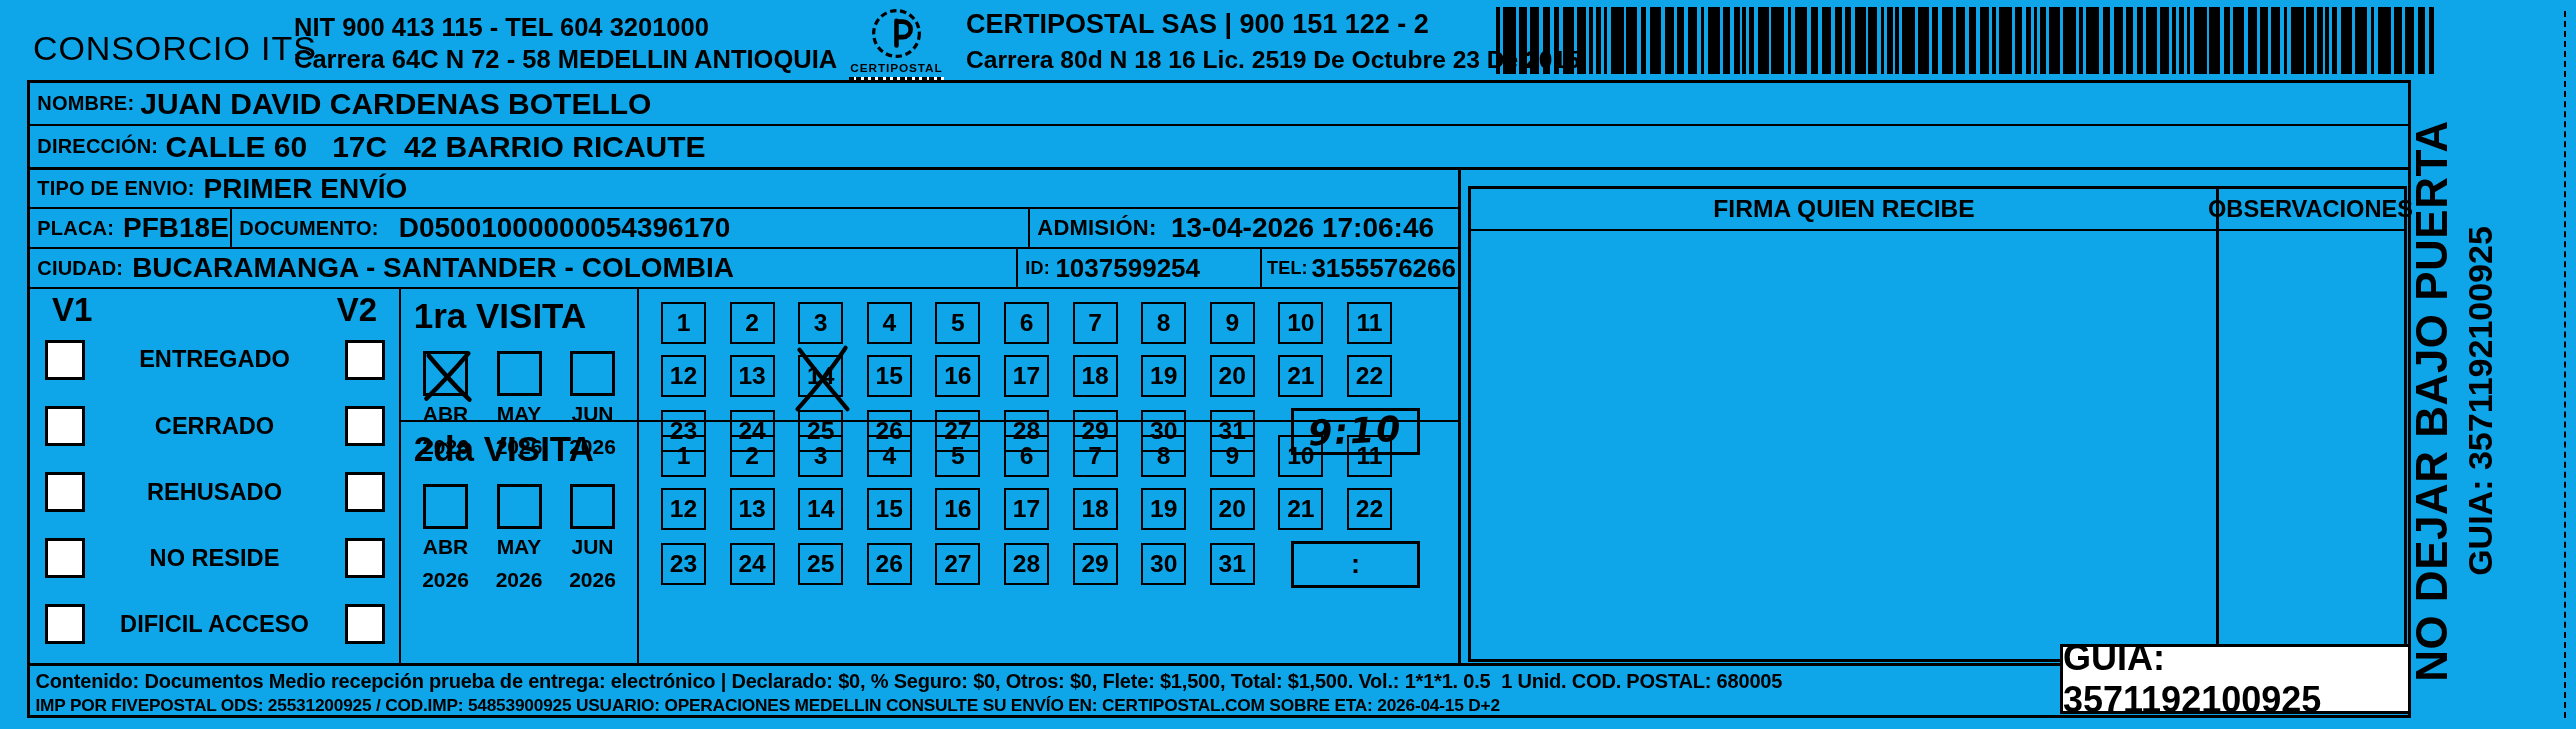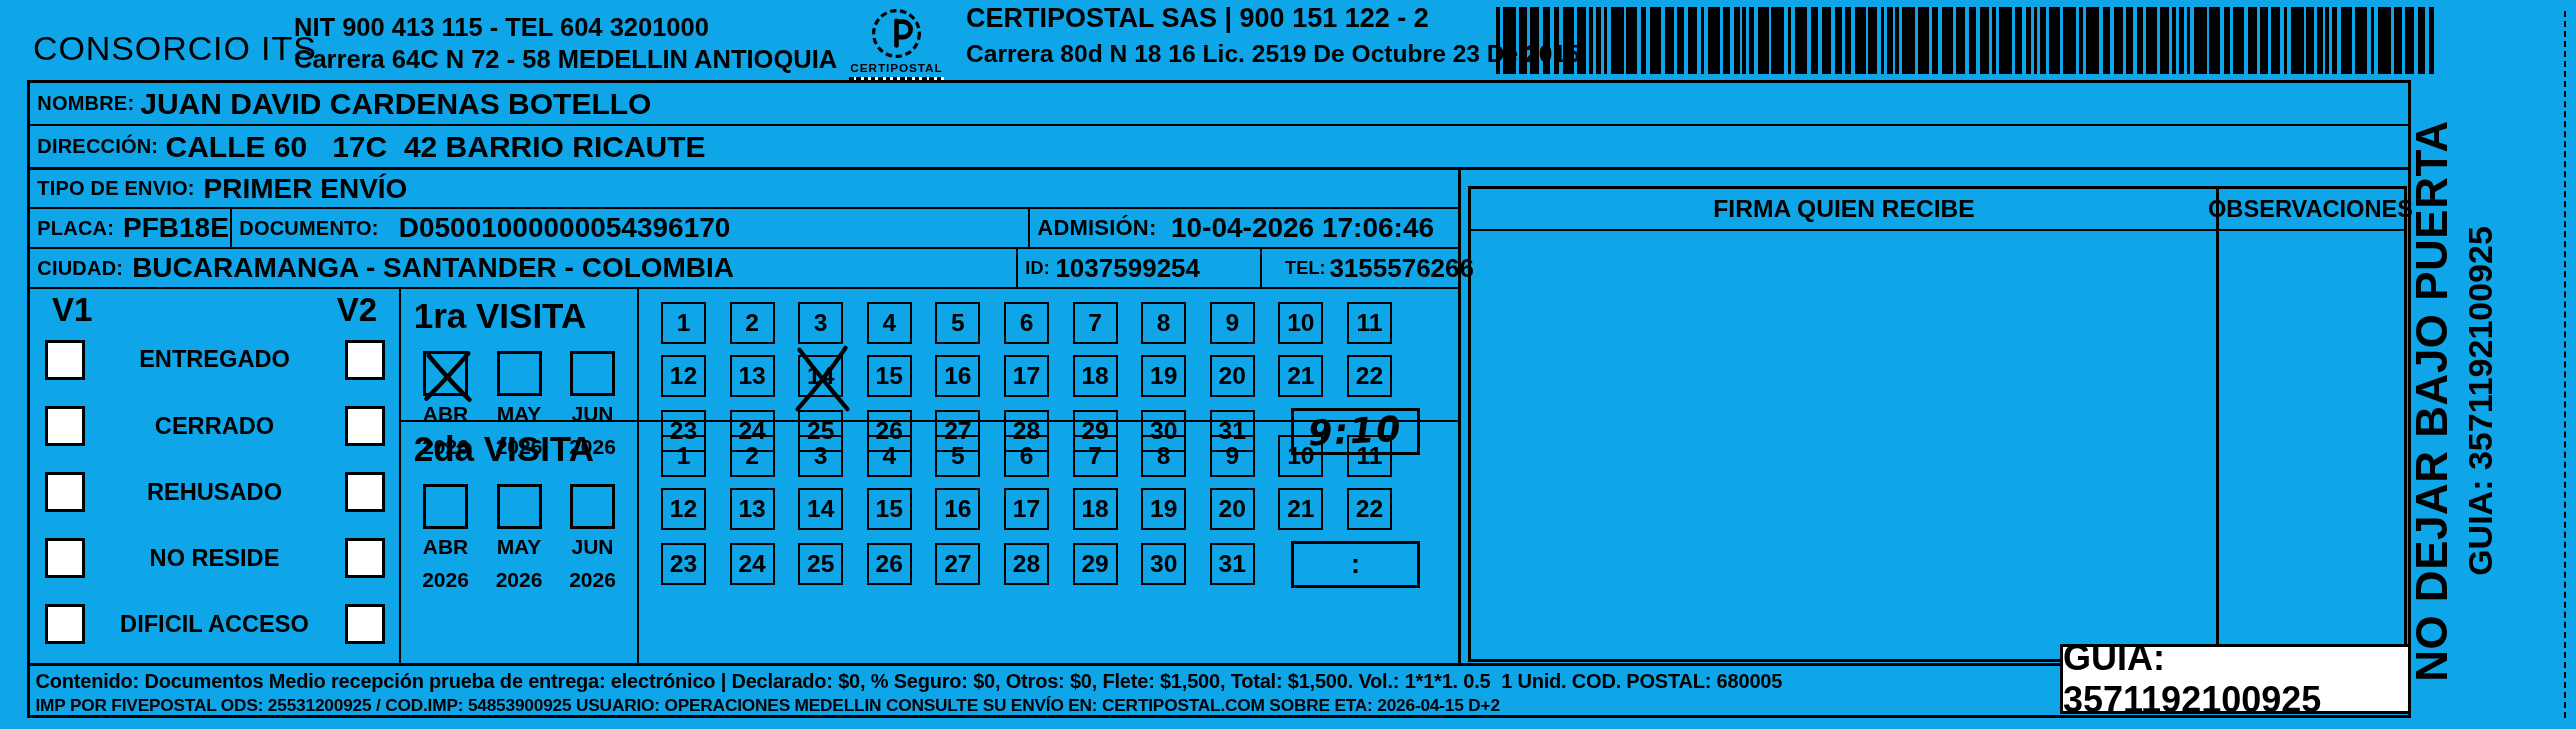--- a/index.html
+++ b/index.html
@@ -7,21 +7,21 @@
         font-family:"Liberation Sans",sans-serif;overflow:hidden}
 
   
   .brand{position:absolute;left:33px;top:29px;font-size:34px;letter-spacing:0.9px}
   .brand-info{position:absolute;left:294px;top:11px;font-size:25.5px;font-weight:bold;line-height:32px}
   .logo-wrap{position:absolute;left:833px;top:7.3px;width:127px;text-align:center}
   .logo-icon{display:block;margin:0 auto}
   .logo-name{font-size:11.8px;font-weight:bold;letter-spacing:0.9px;margin-top:0.9px}
   .logo-tag{height:3.6px;width:95px;margin:1.8px auto 0;
             background:repeating-linear-gradient(90deg,#000 0 4.5px,#fff 4.5px 7.3px)}
-  .op-info{position:absolute;left:966px;top:3px}
+  .op-info{position:absolute;left:966px;top:9px}
   .op-line1{font-size:27px;font-weight:bold}
   .op-line2{font-size:24.6px;font-weight:bold;margin-top:6.4px}
   .barcode{position:absolute;left:1496px;top:7.3px;width:957px;height:67px;display:flex;overflow:hidden}
   .bar{background:#000;flex:0 0 auto;height:100%}
 
   
   .form{position:absolute;left:27px;top:80px;width:2384px;height:638px;
         border:3.6px solid #000;box-sizing:border-box;display:flex;flex-direction:column}
   .row{display:flex;align-items:center;box-sizing:border-box}
   .lab{font-size:20px;font-weight:bold;letter-spacing:0.2px}
@@ -35,21 +35,21 @@
             display:flex;flex-direction:column}
   .row-tipo{height:39px;border-bottom:2.7px solid #000;padding-left:7.3px;gap:9px}
   .row-triple{height:40px;border-bottom:2.7px solid #000}
   .cell{display:flex;align-items:center;box-sizing:border-box;height:100%;padding-left:7.3px;gap:9px}
   .cell-placa{width:202px;border-right:2.7px solid #000}
   .cell-doc{flex:1;gap:20px}
   .cell-adm{width:430px;border-left:2.7px solid #000;gap:14.5px}
   .cell-adm .lab{font-size:22px}
   .cell-ciudad{flex:1}
   .cell-id{width:244px;border-left:2.7px solid #000;gap:5.5px}
-  .cell-tel{width:198px;border-left:2.7px solid #000;gap:3.6px;padding-left:23px}
+  .cell-tel{width:198px;border-left:2.7px solid #000;gap:3.6px;padding-left:5px}
   .cell-id .val,.cell-tel .val{font-size:26px}
   .cell-tel .lab,.cell-id .lab{font-size:18px}
   .val-mid{font-size:28px;font-weight:bold;white-space:pre}
 
   
   .visits{flex:1;display:flex}
   .v1v2{width:371px;border-right:2.7px solid #000;box-sizing:border-box;
         display:flex;flex-direction:column;padding:1.8px 0 5.5px}
   .vhead{display:flex;justify-content:space-between;padding:0 22px;font-size:33px;font-weight:bold;height:36px}
   .status-row{flex:1;display:flex;align-items:center;justify-content:space-between;padding:0 14.5px}
@@ -248,21 +248,21 @@
           <div class="cell cell-placa">
             <span class="lab">PLACA:</span>
             <span class="val-mid">PFB18E</span>
           </div>
           <div class="cell cell-doc">
             <span class="lab">DOCUMENTO:</span>
             <span class="val-mid">D05001000000054396170</span>
           </div>
           <div class="cell cell-adm">
             <span class="lab">ADMISIÓN:</span>
-            <span class="val-mid">10-04-2026 17:06:46</span>
+            <span class="val-mid">13-04-2026 17:06:46</span>
           </div>
         </div>
 
         <div class="row row-triple">
           <div class="cell cell-ciudad">
             <span class="lab">CIUDAD:</span>
             <span class="val-mid">BUCARAMANGA - SANTANDER - COLOMBIA</span>
           </div>
           <div class="cell cell-id">
             <span class="lab">ID:</span>

